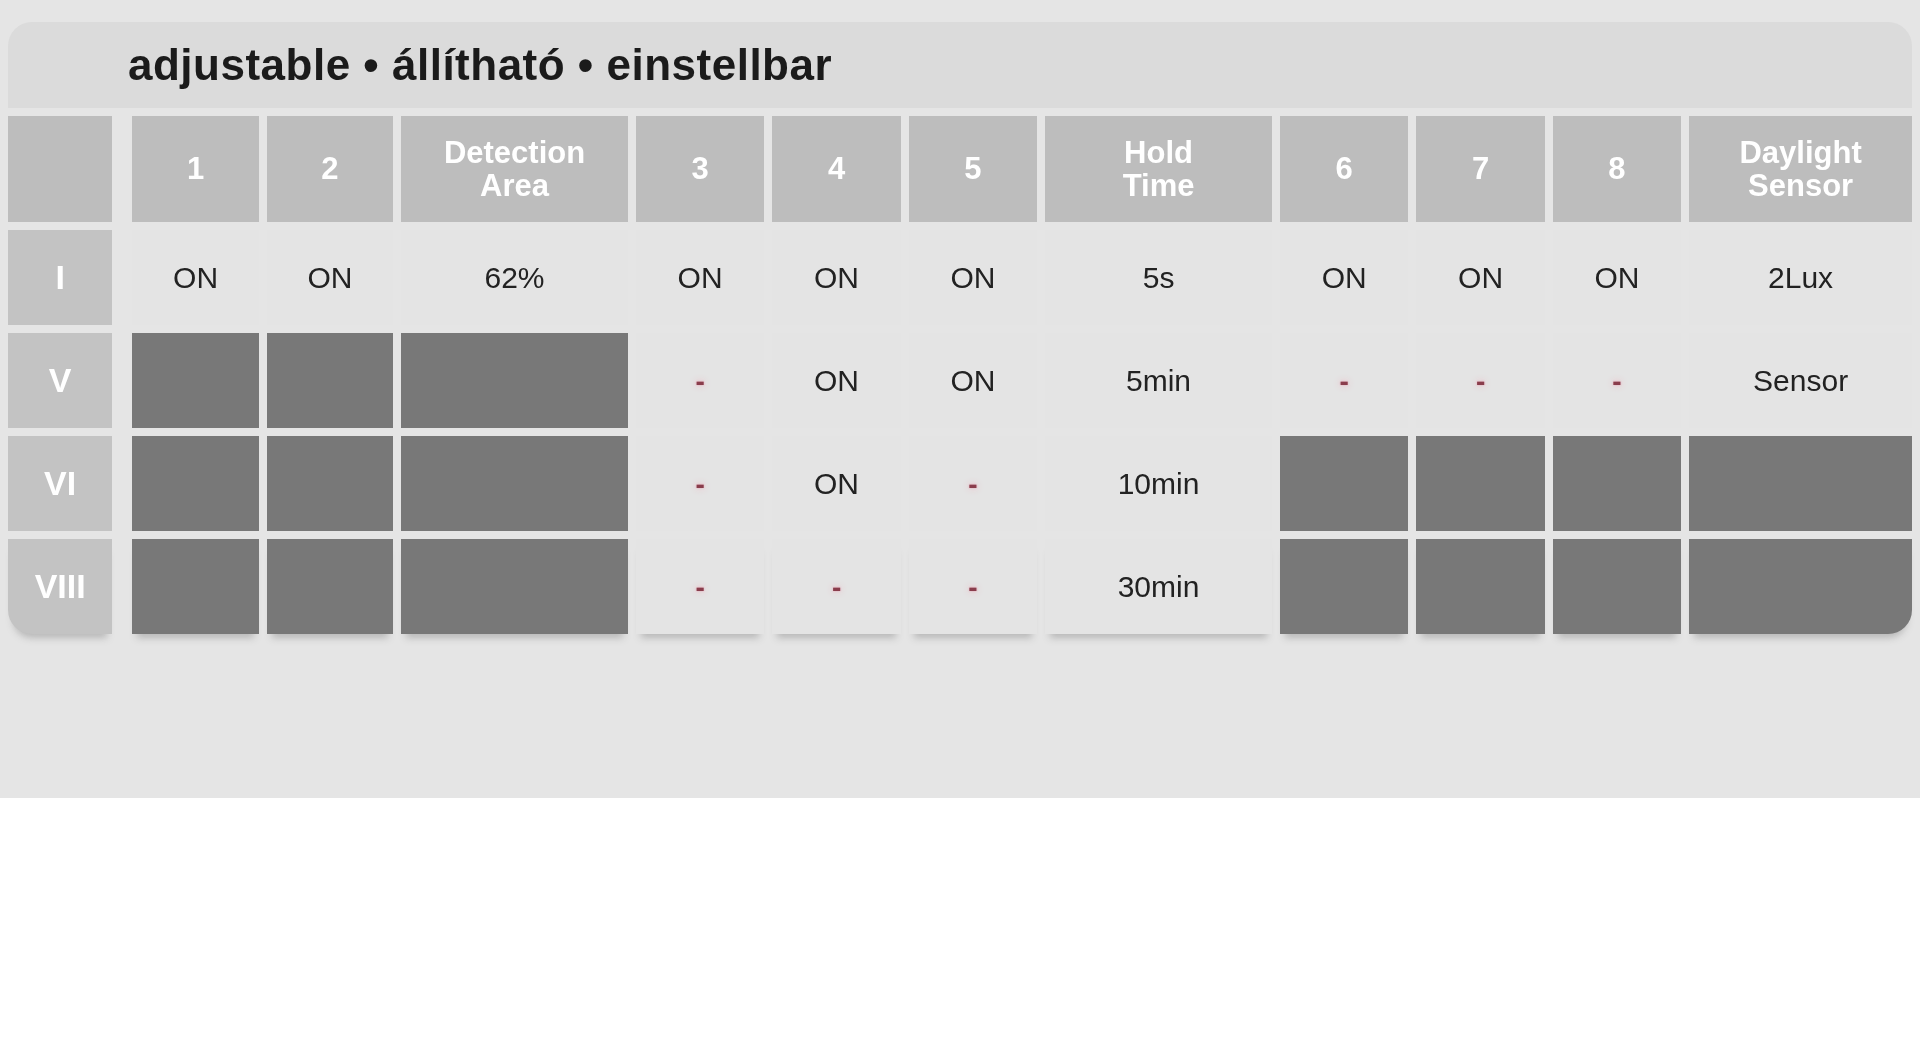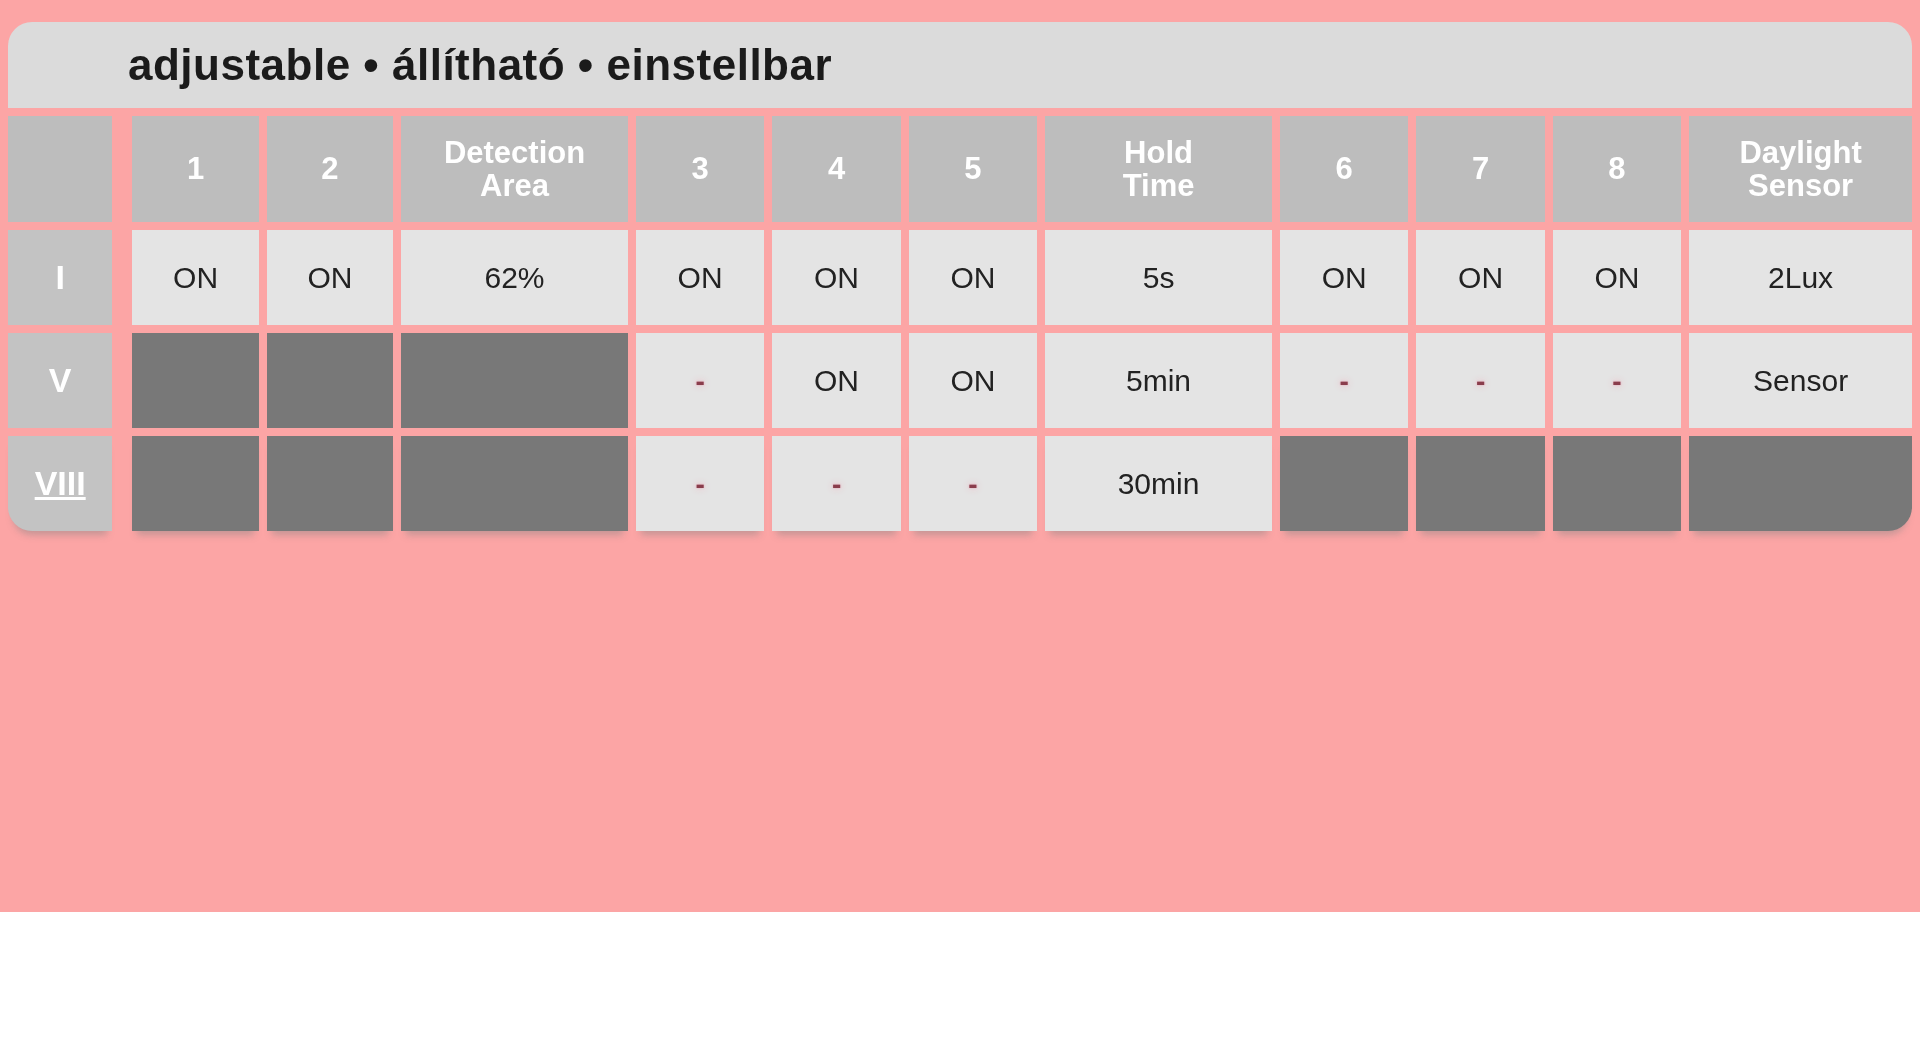--- a/index.html
+++ b/index.html
@@ -1,19 +1,19 @@
 <!DOCTYPE html>
 <html><head>
 <meta charset="utf-8">
 <style>
   html,body{margin:0;padding:0;background:#ffffff;}
   .page{
     position:relative;
-    width:1920px;height:912px;
-    background:#fca5a5;
+    width:1920px;height:798px;
+    background:#e5e5e5;
     overflow:hidden;
     font-family:"Liberation Sans","DejaVu Sans",sans-serif;
   }
   .card{
     position:absolute;
     left:8px;top:22px;width:1904px;
   }
   .titlebar{
     height:86px;
     background:#dbdbdb;
@@ -76,21 +76,21 @@
     background:transparent;
     width:4px;
   }
   .dash{
     color:#8a3d4c;
     font-weight:700;
     font-size:28px;
     text-shadow:0 0 7px rgba(242,176,190,0.95),0 0 2px rgba(220,140,160,0.8);
   }
   
-  tbody tr:last-child th.rowlabel{border-radius:0 0 0 24px;text-decoration:underline;}
+  tbody tr:last-child th.rowlabel{border-radius:0 0 0 24px;}
   tbody tr:last-child td:last-child{border-radius:0 0 24px 0;}
   
   tbody tr:last-child th.rowlabel,
   tbody tr:last-child td.light,
   tbody tr:last-child td.dark{
     box-shadow:0 9px 7px -5px rgba(130,130,130,0.45);
   }
 </style>
 </head>
 <body>
@@ -161,20 +161,35 @@
             <td class="light"><span class="dash">-</span></td>
             <td class="light">ON</td>
             <td class="light">ON</td>
             <td class="light">5min</td>
             <td class="light"><span class="dash">-</span></td>
             <td class="light"><span class="dash">-</span></td>
             <td class="light"><span class="dash">-</span></td>
             <td class="light">Sensor</td>
           </tr>
           <tr>
+            <th class="rowlabel">VI</th>
+            <td class="gutter"></td>
+            <td class="dark"></td>
+            <td class="dark"></td>
+            <td class="dark"></td>
+            <td class="light"><span class="dash">-</span></td>
+            <td class="light">ON</td>
+            <td class="light"><span class="dash">-</span></td>
+            <td class="light">10min</td>
+            <td class="dark"></td>
+            <td class="dark"></td>
+            <td class="dark"></td>
+            <td class="dark"></td>
+          </tr>
+          <tr>
             <th class="rowlabel">VIII</th>
             <td class="gutter"></td>
             <td class="dark"></td>
             <td class="dark"></td>
             <td class="dark"></td>
             <td class="light"><span class="dash">-</span></td>
             <td class="light"><span class="dash">-</span></td>
             <td class="light"><span class="dash">-</span></td>
             <td class="light">30min</td>
             <td class="dark"></td>

